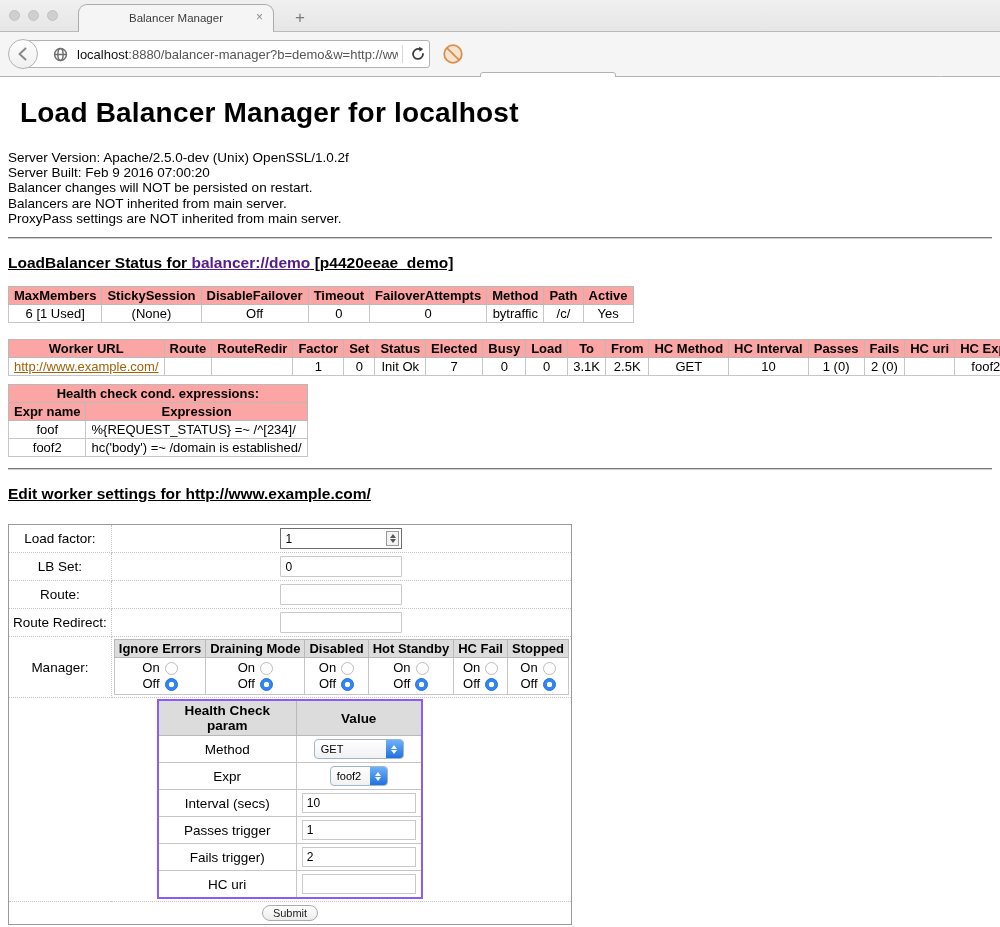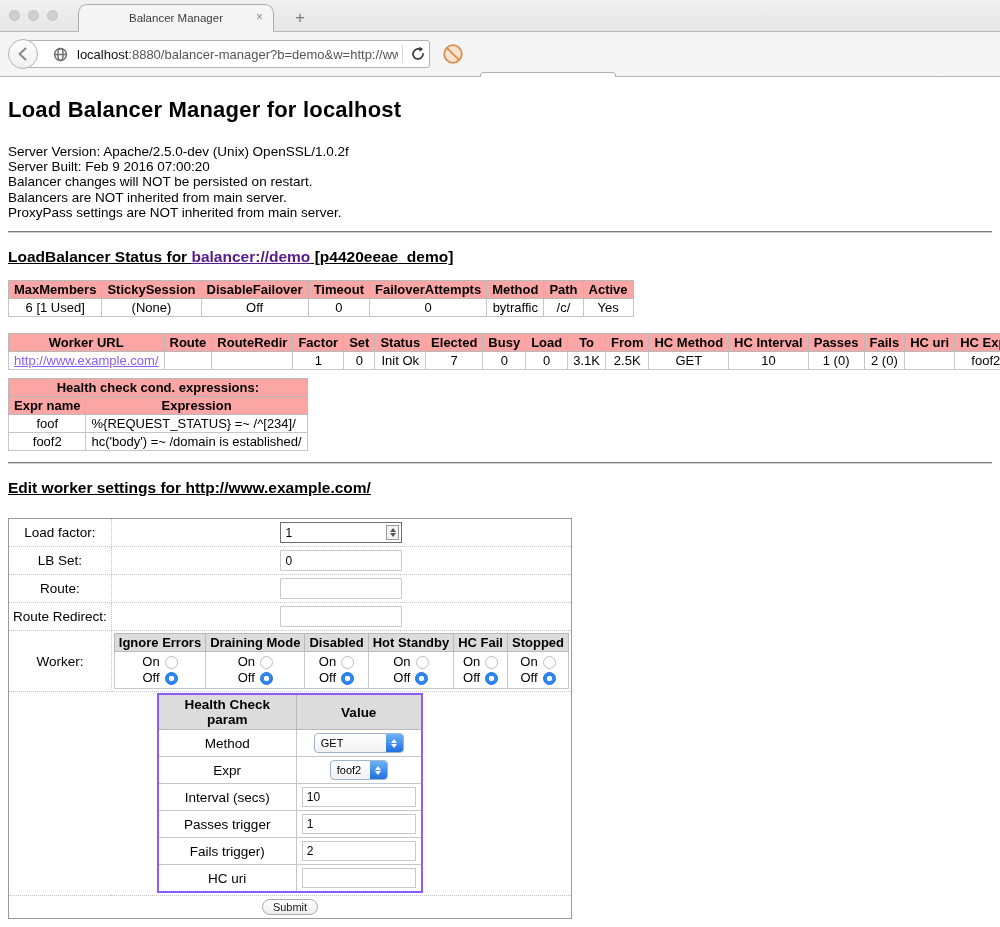--- a/index.html
+++ b/index.html
@@ -28,30 +28,30 @@
   .blockicon { position:absolute; top:43px; left:442px; }
   .searchbar { position:absolute; top:40px; left:480px; width:136px; height:28px; background:#fff; border:1px solid #b2b2b2; border-radius:3px; display:flex; align-items:center; padding:0 6px; }
   .search-ph { font-size:13px; color:#8a8a8a; margin-left:6px; }
   .navicons { position:absolute; top:39px; left:628px; width:372px; height:30px; display:flex; align-items:center; gap:9px; }
   .icon { display:inline-flex; align-items:center; justify-content:center; width:22px; height:22px; }
   .vsep { width:1px; height:20px; background:#cdcdcd; }
   .caret { font-size:9px; color:#8a8a8a; width:8px; }
 
   
   .content { position:absolute; top:77px; left:0; width:1000px; height:850px; background:#fff; padding:0 8px; overflow:hidden; }
-  h1.pagetitle { font-size:22px; font-weight:bold; margin:20px 0 21px; letter-spacing:.2px; }
+  h1.pagetitle { font-size:28px; font-weight:bold; margin:20px 12px 21px; letter-spacing:.2px; }
   .info-line { font-size:13.5px; line-height:15.2px; }
   hr.rule { border:none; border-top:2px groove #cfcfcf; margin:11px 0; }
   h3.section { font-size:15.5px; font-weight:bold; margin:15px 0 14px;text-decoration:underline; }
   h3.section a { color:#551a8b; }
 
   table.datatbl { border-collapse:collapse; border:1px solid #8a8a8a; font-size:13px; }
   table.datatbl th { background:#fca5a5; font-weight:bold; padding:1px 5px; border:1px solid #b9b9b9; text-align:center; white-space:nowrap; }
   table.datatbl td { padding:1px 5px; border:1px solid #c6c6c6; text-align:center; white-space:nowrap; }
-  table.datatbl a { color:#8b5cf6; }
+  table.datatbl a { color:#a16207; }
   .tbl-balancer { margin-bottom:16px; }
   .tbl-worker  { margin-bottom:8px; }
   .tbl-expr td { text-align:center; }
   .tbl-expr td.exprval { text-align:left; }
 
   
   table.formtbl { border-collapse:collapse; border:1px solid #9a9a9a; width:564px; font-size:13.5px; margin-top:21px; }
   table.formtbl > tbody > tr > td { border:1px dotted #c4c4c4; padding:3px 4px; }
   td.flabel { width:100px; text-align:center; white-space:nowrap; }
   td.fvalue { text-align:center; }
@@ -360,21 +360,21 @@
       </tr>
       <tr>
         <td class="flabel">Route:</td>
         <td class="fvalue"><input class="txtinput" type="text" value="" style=""></td>
       </tr>
       <tr>
         <td class="flabel">Route Redirect:</td>
         <td class="fvalue"><input class="txtinput" type="text" value="" style=""></td>
       </tr>
       <tr>
-        <td class="flabel">Worker:</td>
+        <td class="flabel">Manager:</td>
         <td style="padding:2px;">
           <table class="statustbl">
             <tbody>
                   <tr>
               <th>Ignore Errors</th>
               <th>Draining Mode</th>
               <th>Disabled</th>
               <th>Hot Standby</th>
               <th>HC Fail</th>
               <th>Stopped</th>

